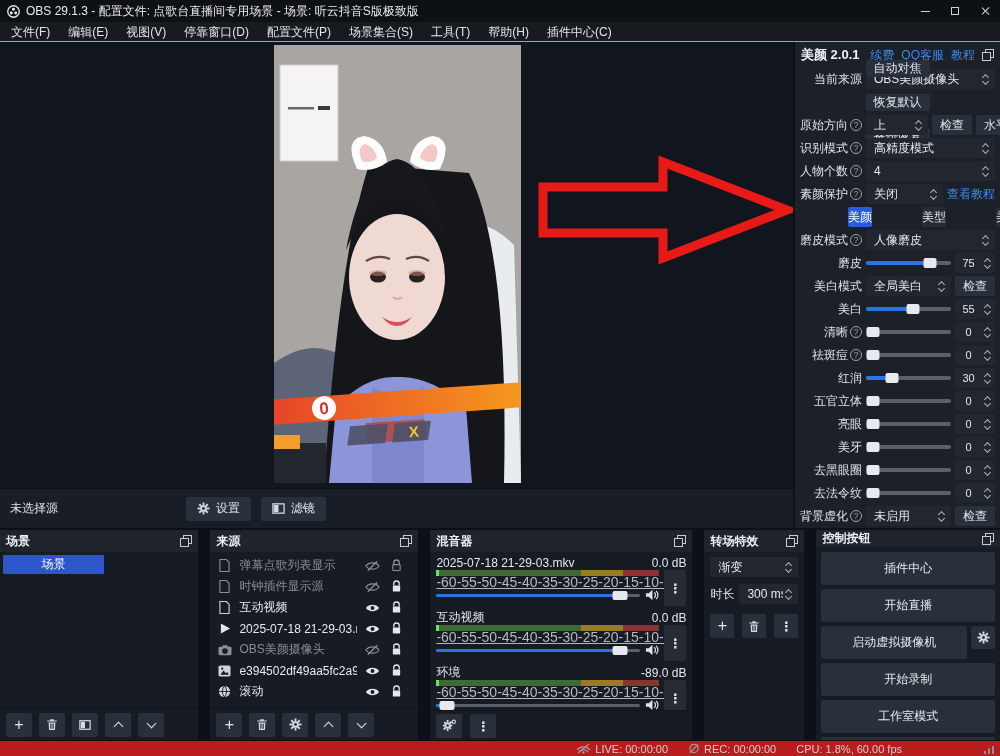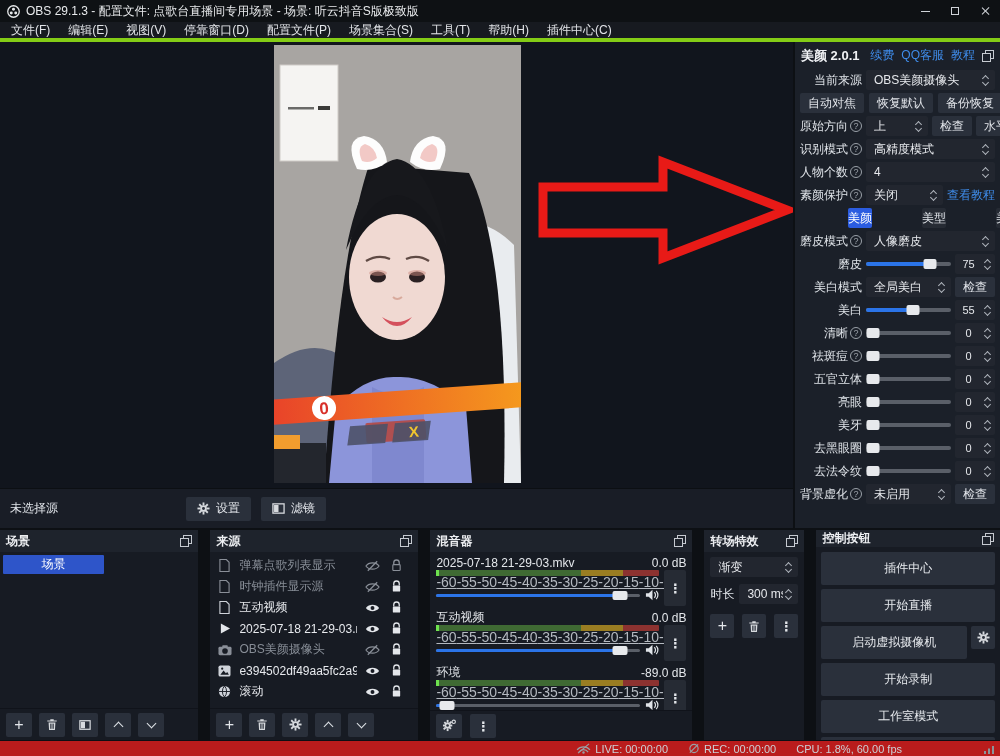--- a/index.html
+++ b/index.html
@@ -12,21 +12,21 @@
   .title-text { font-size:12px; color:#e8eaec; flex:1; white-space:nowrap; overflow:hidden; }
   .winbtns { display:flex; height:22px; }
   .winbtn { width:30px; height:22px; display:flex; align-items:center; justify-content:center; }
   .g-min { width:9px; height:1px; background:#cfd3d8; }
   .g-max { width:8px; height:8px; border:1px solid #cfd3d8; }
   .g-close { position:relative; width:10px; height:10px; }
   .g-close::before,.g-close::after { content:""; position:absolute; left:4.5px; top:0; width:1.4px; height:10px; background:#cfd3d8; }
   .g-close::before { transform:rotate(45deg); } .g-close::after { transform:rotate(-45deg); }
 
   
-  .menubar { height:20px; background:#171a20; display:flex; align-items:center; padding-left:2px; border-bottom:4px solid #84cc16; }
+  .menubar { height:20px; background:#171a20; display:flex; align-items:center; padding-left:2px; border-bottom:1px solid #84cc16; }
   .menu-item { font-size:12px; color:#e2e4e8; padding:0 9px; line-height:20px; }
 
   
   .rowA { display:flex; height:486px; }
   .leftcol { width:793px; display:flex; flex-direction:column; }
   .preview { position:relative; width:793px; height:446px; background:#11151d; }
   .canvas { position:absolute; left:274px; top:3px; width:247px; height:438px; overflow:hidden; }
   .arrow-svg { position:absolute; left:0; top:0; pointer-events:none; }
 
   
@@ -267,21 +267,21 @@
             <span class="val">OBS美颜摄像头</span>
             <span class="chevs">
                 <span class="cu"></span>
                 <span class="cd"></span>
               </span>
           </div>
         </div>
       </div>
 
       <div class="b-row">
-        <div class="ctl" style="gap:5px;">
+        <div class="ctl" style="gap:17px;flex-direction:column;">
           <div class="bbtn grow">自动对焦</div>
           <div class="bbtn grow">恢复默认</div>
           <div class="bbtn grow">备份恢复</div>
         </div>
       </div>
 
       <div class="b-row">
         <span class="lbl">
             <span>原始方向</span>
             <span class="help"></span>
@@ -460,20 +460,37 @@
           <div class="spin">
               <span class="v">0</span>
               <span class="chevs">
                 <span class="cu"></span>
                 <span class="cd"></span>
               </span>
             </div>
         </div>
       </div>
 
+      <div class="b-row">
+        <span class="lbl">红润</span>
+        <div class="ctl">
+          <div class="slider" style="--p: 30%;">
+              <div class="track"></div>
+              <div class="fill"></div>
+              <div class="handle"></div>
+            </div>
+          <div class="spin">
+              <span class="v">30</span>
+              <span class="chevs">
+                <span class="cu"></span>
+                <span class="cd"></span>
+              </span>
+            </div>
+        </div>
+      </div>
 
       <div class="b-row">
         <span class="lbl">五官立体</span>
         <div class="ctl">
           <div class="slider" style="--p: 0%;">
               <div class="track"></div>
               <div class="fill"></div>
               <div class="handle"></div>
             </div>
           <div class="spin">

